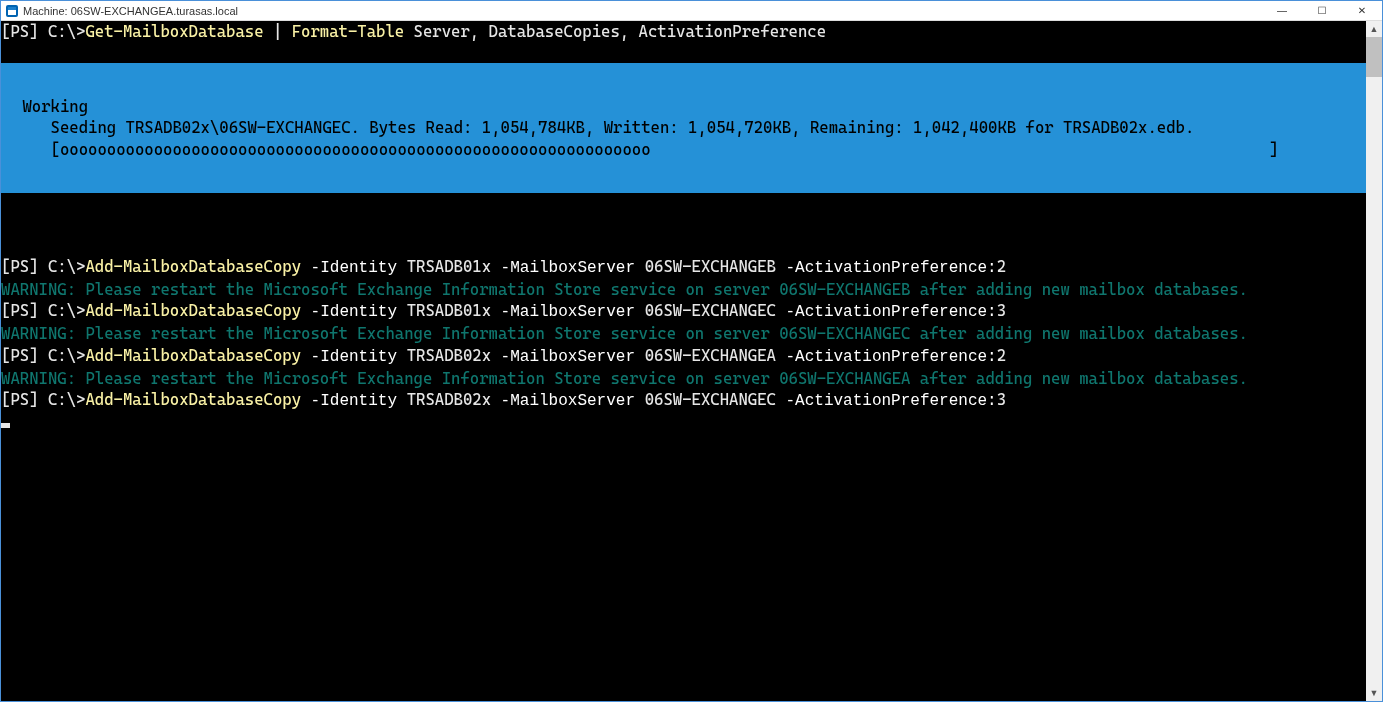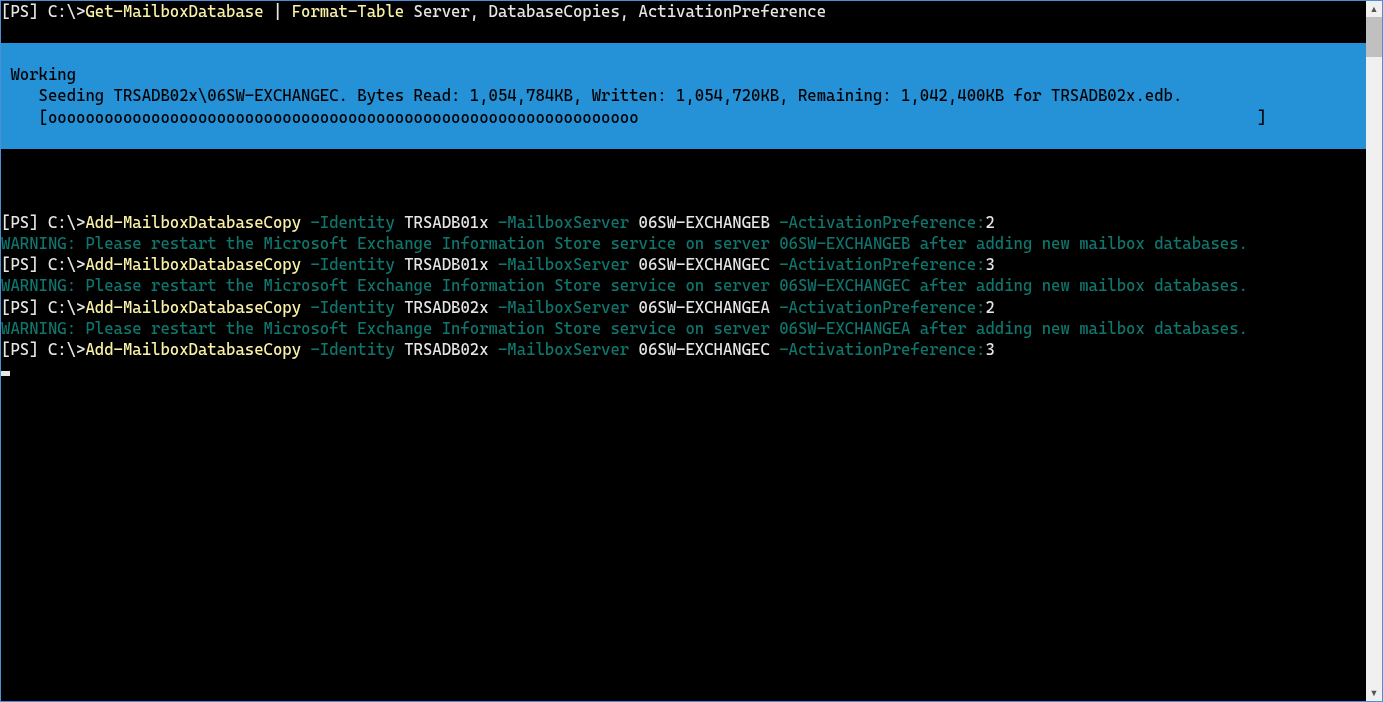--- a/index.html
+++ b/index.html
@@ -96,44 +96,66 @@
       position: absolute;
       top: 0;
       height: 40px;
       width: 100%;
       background: #c0c0c0;
     }
 
     
     .c-white   { color: #e6e6e6; }
     .c-yellow  { color: #f9f1a5; }
-    .c-gray    { color: #0f766e; }
+    .c-gray    { color: #ffffff; font-family: Liberation Mono, monospace; }
     .c-darkyel { color: #0f766e; }
 
     .progress-block {
       background: #2591d7;
       color: #000;
       display: block;
-      padding: 0;
+      padding: 12px;
     }
     .progress-line { white-space: pre; }
 
     .cursor {
       display: inline-block;
       background: #e6e6e6;
       width: 9px;
       height: 5px;
       vertical-align: baseline;
     }
   </style>
 </head>
 <body>
 
 <div class="window-frame">
 
+  <div class="titlebar">
+    <span class="titlebar-icon">
+      <svg width="14" height="14" viewBox="0 0 14 14">
+        <rect x="1" y="1" width="12" height="12" rx="2" fill="#0063B1"></rect>
+        <rect x="3" y="3" width="8" height="8" fill="#fff"></rect>
+        <rect x="3" y="3" width="8" height="3" fill="#1b7fcc"></rect>
+      </svg>
+    </span>
+    <span class="titlebar-title">Machine: 06SW-EXCHANGEA.turasas.local</span>
+    <span class="titlebar-spacer"></span>
+    <div class="win-controls">
+      <div class="win-btn">
+          <span>—</span>
+        </div>
+      <div class="win-btn">
+          <span>☐</span>
+        </div>
+      <div class="win-btn close">
+          <span>✕</span>
+        </div>
+    </div>
+  </div>
 
   <div class="console-area">
     <div class="console"><span class="c-white">[PS] C:\&gt;</span><span class="c-yellow">Get-MailboxDatabase</span><span class="c-white"> | </span><span class="c-yellow">Format-Table</span><span class="c-white"> Server, DatabaseCopies, ActivationPreference</span>
 
 <span class="progress-block"><span class="progress-line"> </span>
 <span class="progress-line"> Working</span>
 <span class="progress-line">    Seeding TRSADB02x\06SW-EXCHANGEC. Bytes Read: 1,054,784KB, Written: 1,054,720KB, Remaining: 1,042,400KB for TRSADB02x.edb. </span>
 <span class="progress-line">    [ooooooooooooooooooooooooooooooooooooooooooooooooooooooooooooooo                                                                  ]</span>
 <span class="progress-line"> </span></span>
 

